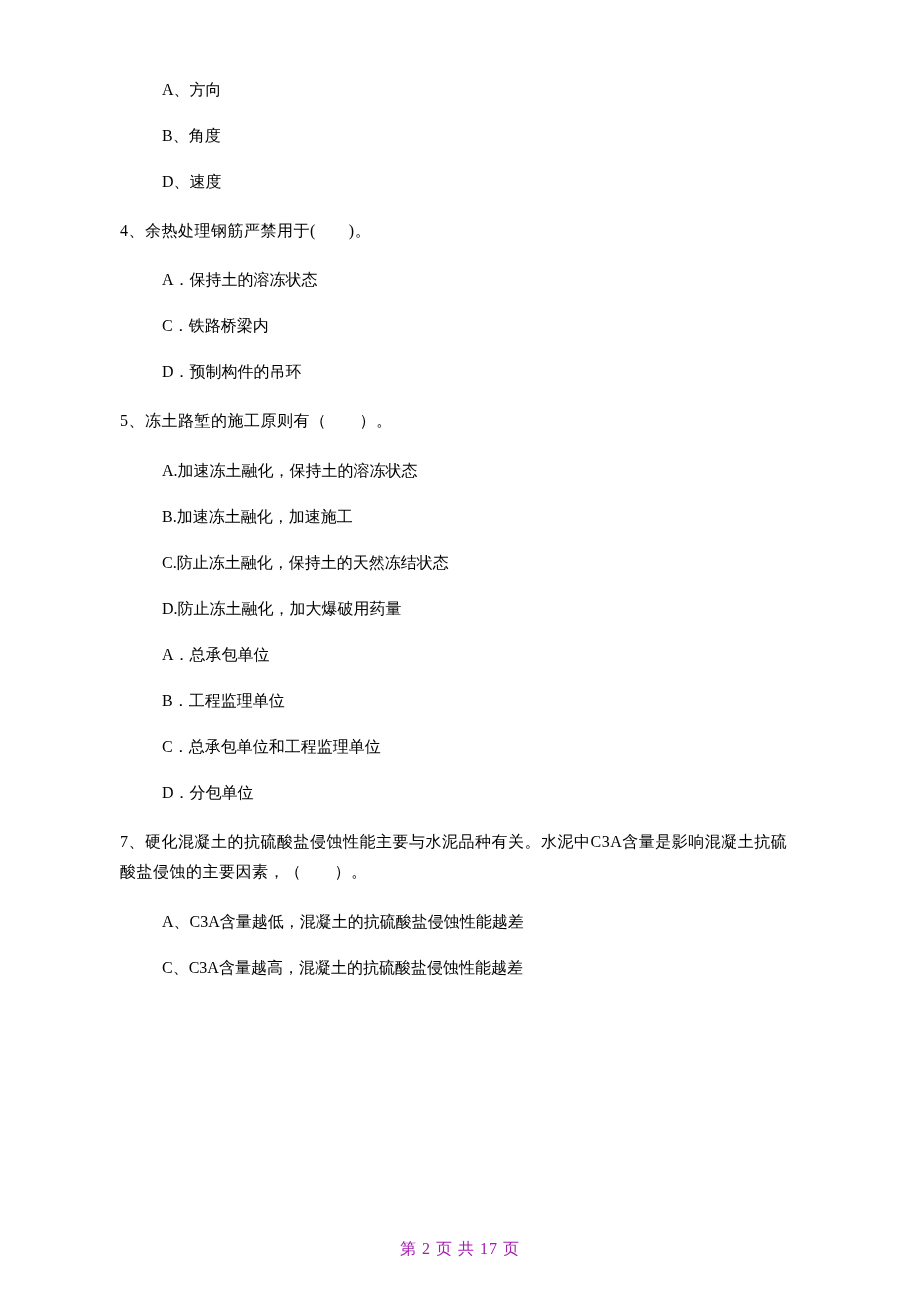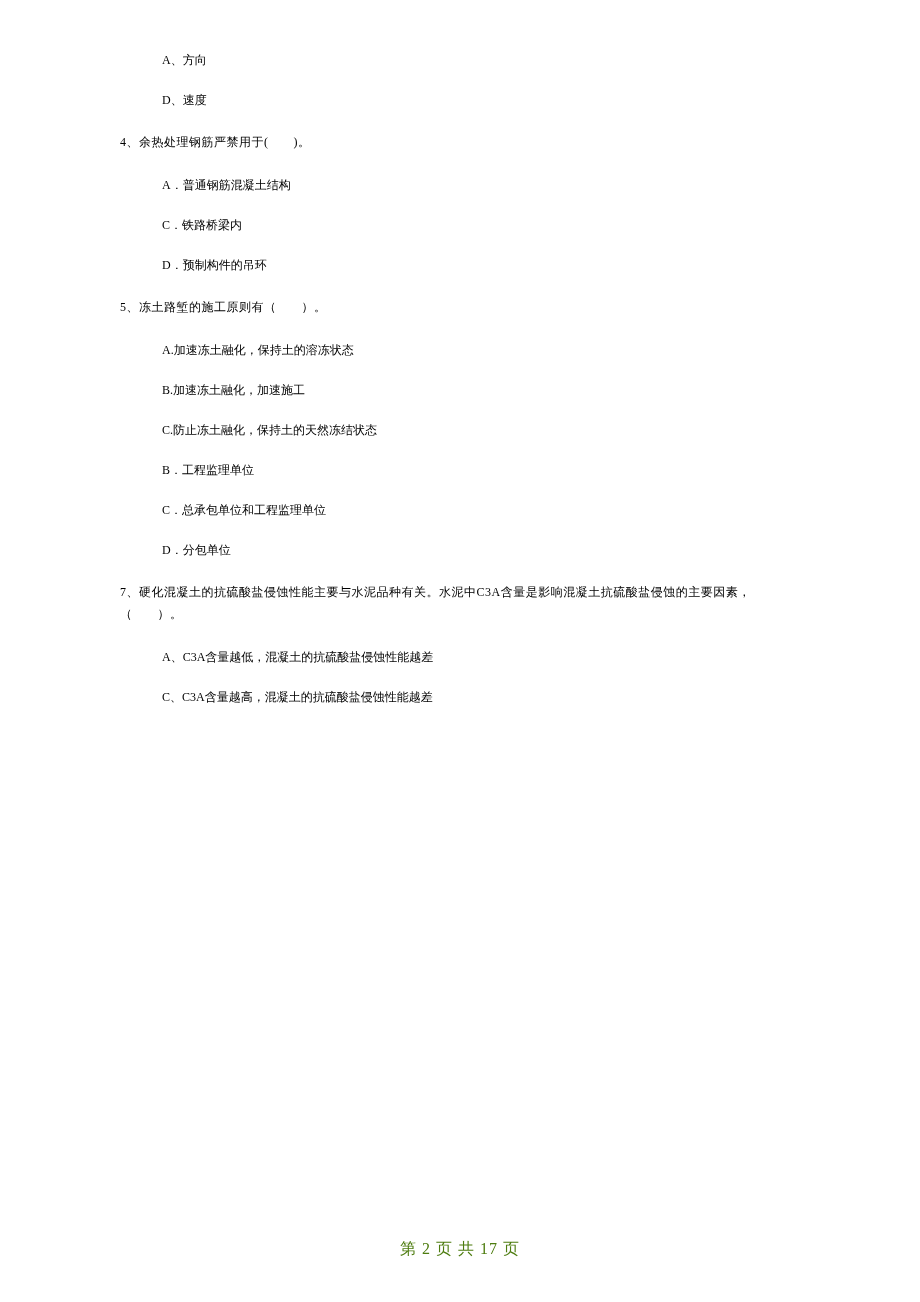--- a/index.html
+++ b/index.html
@@ -5,23 +5,23 @@
   body {
     margin: 0;
     padding: 0;
     background: #ffffff;
     font-family: "SimSun", "宋体", serif;
     width: 920px;
     min-height: 1302px;
     position: relative;
   }
   .page {
-    padding: 51px 120px 0 120px;
+    padding: 78px 120px 0 120px;
     color: #000000;
-    font-size: 12px;
+    font-size: 16px;
     line-height: 1.5;
   }
   .option-block {
     padding-left: 42px;
     margin-bottom: 22px;
   }
   .question {
     margin-bottom: 22px;
     margin-top: 2px;
   }
@@ -29,46 +29,49 @@
     line-height: 1.9;
     letter-spacing: 0.5px;
   }
   .footer {
     position: absolute;
     bottom: 42px;
     left: 0;
     right: 0;
     text-align: center;
     font-size: 16px;
-    color: #4d7c0f;
+    color: #a21caf;
     letter-spacing: 1px;
   }
 </style>
 </head>
 <body>
 
 <div class="page">
 
   <div class="option-block">A、方向</div>
+  <div class="option-block">B、角度</div>
   <div class="option-block">D、速度</div>
 
   <div class="question">
     <div class="question-text">4、余热处理钢筋严禁用于(　　)。</div>
   </div>
-  <div class="option-block">A．普通钢筋混凝土结构</div>
+  <div class="option-block">A．保持土的溶冻状态</div>
   <div class="option-block">C．铁路桥梁内</div>
   <div class="option-block">D．预制构件的吊环</div>
 
   <div class="question">
     <div class="question-text">5、冻土路堑的施工原则有（　　）。</div>
   </div>
   <div class="option-block">A.加速冻土融化，保持土的溶冻状态</div>
   <div class="option-block">B.加速冻土融化，加速施工</div>
   <div class="option-block">C.防止冻土融化，保持土的天然冻结状态</div>
+  <div class="option-block">D.防止冻土融化，加大爆破用药量</div>
 
+  <div class="option-block">A．总承包单位</div>
   <div class="option-block">B．工程监理单位</div>
   <div class="option-block">C．总承包单位和工程监理单位</div>
   <div class="option-block">D．分包单位</div>
 
   <div class="question">
     <div class="question-text">7、硬化混凝土的抗硫酸盐侵蚀性能主要与水泥品种有关。水泥中C3A含量是影响混凝土抗硫酸盐侵蚀的主要因素，（　　）。</div>
   </div>
   <div class="option-block">A、C3A含量越低，混凝土的抗硫酸盐侵蚀性能越差</div>
   <div class="option-block">C、C3A含量越高，混凝土的抗硫酸盐侵蚀性能越差</div>
 

